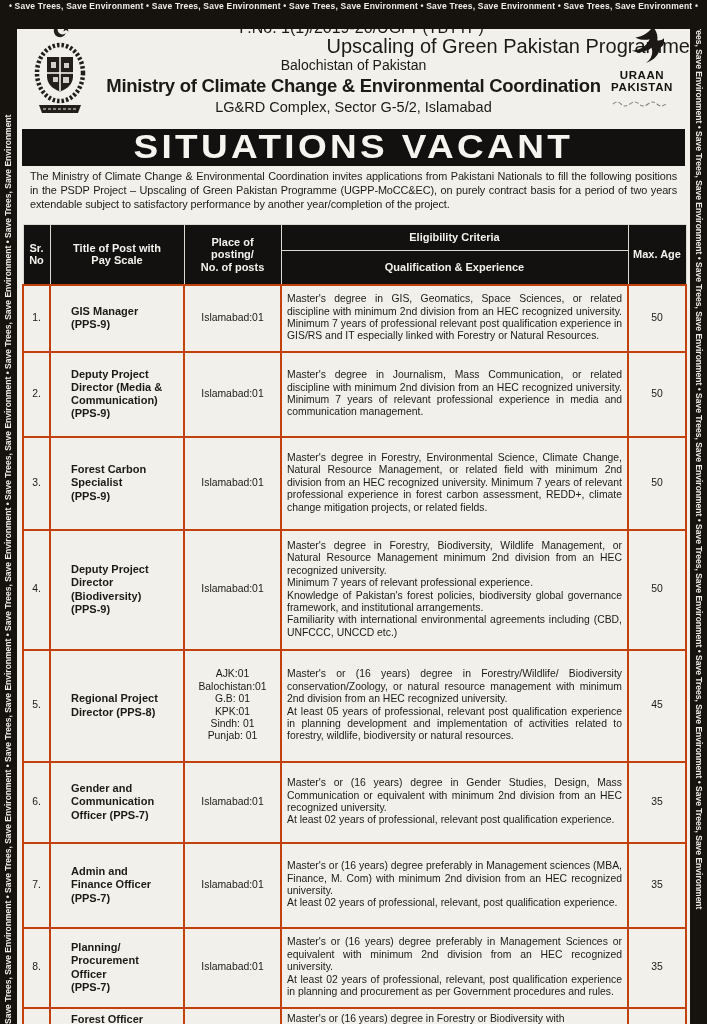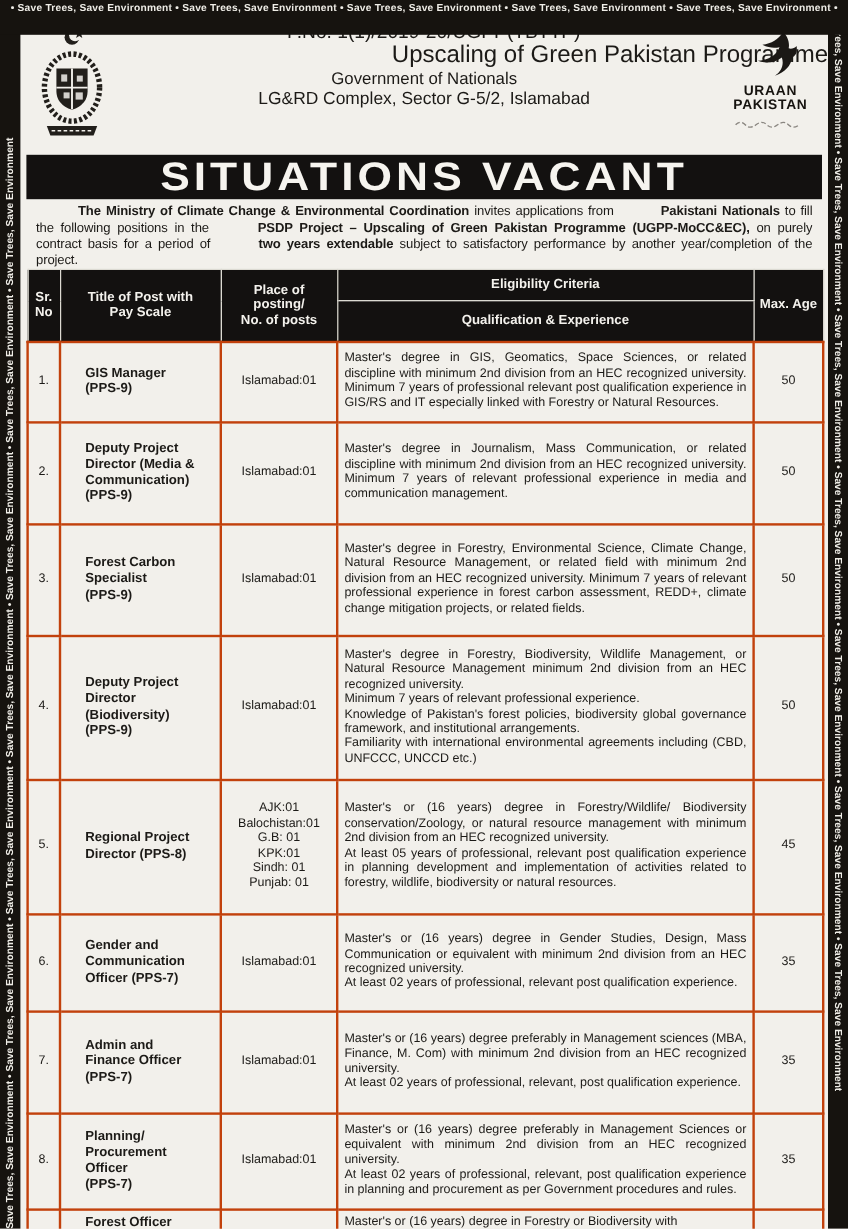--- a/index.html
+++ b/index.html
@@ -43,21 +43,21 @@
   }
   .banner-text{
     display:inline-block;font-size:33px;font-weight:bold;letter-spacing:3px;
     line-height:36px;transform:scaleX(1.12);transform-origin:center;white-space:nowrap;
   }
   
   .intro{
     height:52px;margin:4px 13px 0;overflow:hidden;
     font-size:10.9px;line-height:13.8px;text-align:justify;letter-spacing:-.1px;
   }
-  .b{font-weight:bold;margin-left:35px;}
+  .b{font-weight:normal;}
   
   table{
     margin:2px 5px 0;width:663px;border-collapse:collapse;table-layout:fixed;
     background:transparent;
   }
   th{
     background:#131110;color:#f4f2ed;border:1.5px solid #dcdad2;
     font-size:11px;font-weight:bold;line-height:12.5px;
     white-space:pre-line;text-align:center;vertical-align:middle;padding:1px 2px;
   }
@@ -106,21 +106,22 @@
       <line x1="18" y1="52" x2="44" y2="52" stroke="#f2f0eb" stroke-width="1.6"></line>
       <rect x="22" y="41" width="5" height="6" fill="#f2f0eb" opacity=".85"></rect>
       <rect x="35" y="42" width="5" height="5" fill="#f2f0eb" opacity=".85"></rect>
       <rect x="24" y="56" width="5" height="5" fill="#f2f0eb" opacity=".85"></rect>
       <rect x="34" y="56" width="6" height="6" fill="#f2f0eb" opacity=".85"></rect>
       <path d="M10,84 l42,0 l-3,8 l-36,0 z" fill="#221f1b"></path>
       <line x1="14" y1="88" x2="48" y2="88" stroke="#f2f0eb" stroke-width="1.2" stroke-dasharray="3 2"></line>
     </svg>
     <div class="mast-line1">F.No. 1(1)/2019-20/UGPP(TBTTP)</div>
     <div class="mast-line2">Upscaling of Green Pakistan Programme</div>
-    <div class="mast-line3">Government of Nationals</div>
+    <div class="mast-line3">Balochistan of Pakistan</div>
+    <div class="mast-ministry">Ministry of Climate Change &amp; Environmental Coordination</div>
     <div class="mast-address">LG&amp;RD Complex, Sector G-5/2, Islamabad</div>
     <div class="uraan">
       <svg width="44" height="40" viewBox="0 0 46 42">
         <path d="M34,2 C30,8 24,12 16,13 C22,16 27,16 31,15 C28,22 22,26 12,27 C20,30 28,28 33,24 C35,30 33,36 27,40 C36,37 41,31 42,24 C46,22 47,18 46,14 C44,16 41,17 39,16 C40,11 38,5 34,2 Z" fill="#1b1815"></path>
       </svg>
       <div class="uraan-name">URAAN</div>
       <div class="uraan-name">PAKISTAN</div>
       <svg width="62" height="8" viewBox="0 0 62 8">
         <path d="M2,5 q4,-4 8,0 t9,0 t9,0 t9,0 t9,0 t9,0" fill="none" stroke="#8a8680" stroke-width="1.1" stroke-dasharray="4 2"></path>
       </svg>

